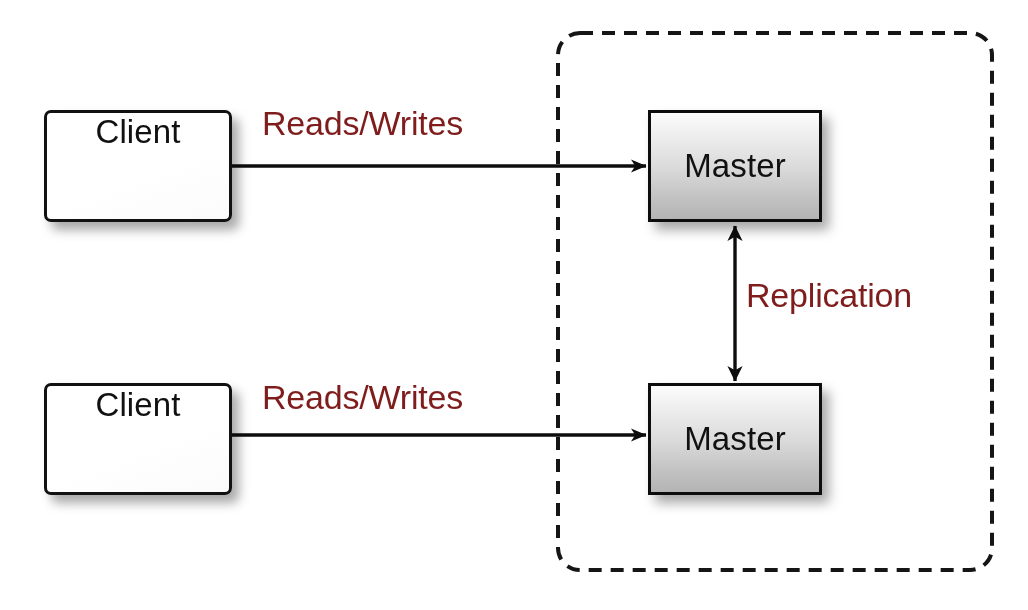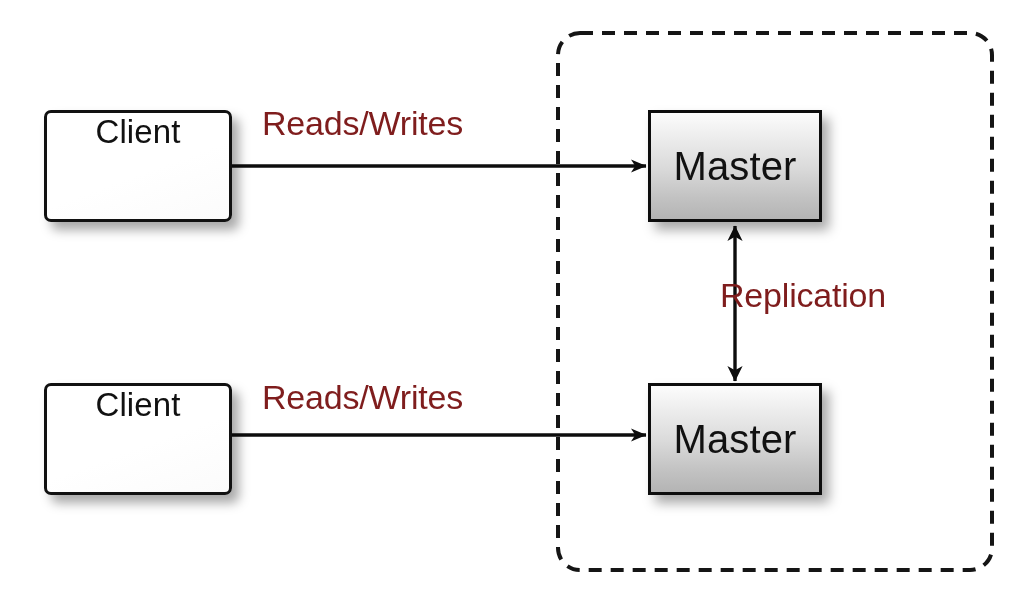--- a/index.html
+++ b/index.html
@@ -55,21 +55,21 @@
     height: 112px;
     border: 3.5px solid #0d0d0d;
     background: linear-gradient(to bottom, #fcfcfc 0%, #f0f0f0 18%, #dadada 52%, #c2c2c2 80%, #b4b4b4 100%);
     box-shadow: 7px 8px 11px rgba(0,0,0,0.34);
     display: flex;
     align-items: center;
     justify-content: center;
     box-sizing: border-box;
   }
   .master-node .node-label {
-    font-size: 40px;
+    font-size: 33px;
     color: #111111;
     letter-spacing: 0.1px;
     white-space: nowrap;
   }
 
   
   .edge-label {
     position: absolute;
     font-size: 34px;
     color: #7f1d1d;
@@ -118,15 +118,15 @@
   </div>
 
   <div class="master-node" style="left:648px; top:383px;">
     <span class="node-label">Master</span>
   </div>
 
   <div class="edge-label" style="left:262px; top:104px;">Reads/Writes</div>
 
   <div class="edge-label" style="left:262px; top:378px;">Reads/Writes</div>
 
-  <div class="edge-label" style="left:720px; top:276px;">Replication</div>
+  <div class="edge-label" style="left:746px; top:276px;">Replication</div>
 
 </div>
 
 </body></html>

